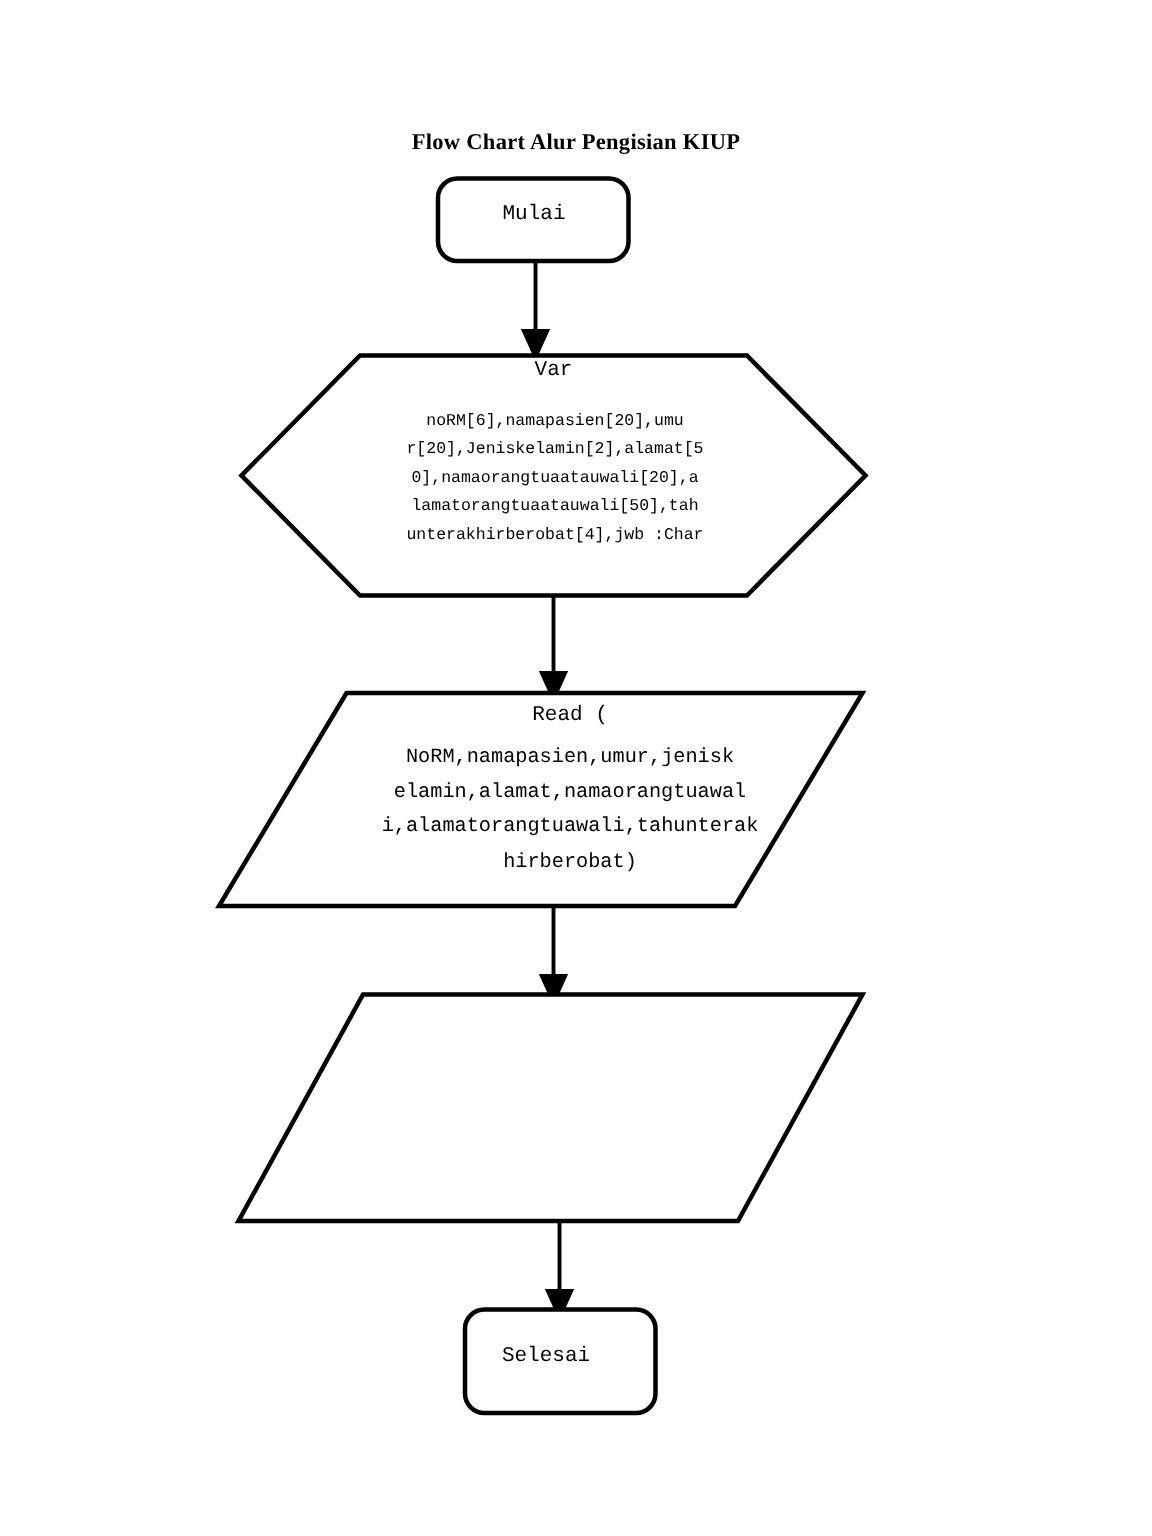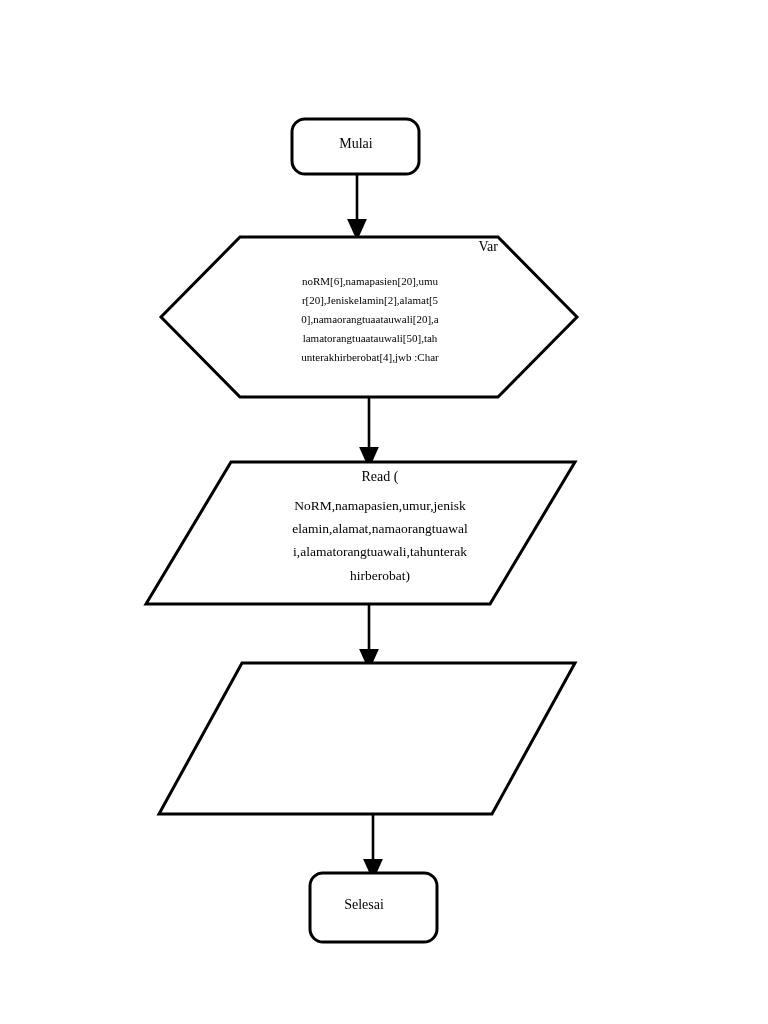--- a/index.html
+++ b/index.html
@@ -44,21 +44,21 @@
     width: 768px;
     height: 1024px;
     pointer-events: none;
   }
   #shape-layer .hit { pointer-events: auto; }
 
   
   .node-text {
     position: absolute;
     text-align: center;
-    font-family: Liberation Serif, serif;
+    font-family: Liberation Mono, monospace;
     font-size: 13.5px;
     line-height: 1.0;
     color: #000;
     white-space: pre-line;
   }
 
   .terminator-text {
     font-size: 14px;
     line-height: 1.1;
   }
@@ -73,21 +73,20 @@
     left: 310px;
     top: 897px;
     width: 108px;
   }
 
   #var-header-text {
     left: 240px;
     top: 240px;
     width: 258px;
     font-size: 14px;
-    text-align: right;
   }
 
   #var-body-text {
     left: 248px;
     top: 272px;
     width: 244px;
     font-size: 11px;
     line-height: 1.72;
   }
 
@@ -112,20 +111,21 @@
     width: 280px;
     font-size: 14px;
     line-height: 1.67;
   }
 </style>
 </head>
 <body>
 
 <div id="flowchart-canvas">
 
+  <div class="chart-title">Flow Chart Alur Pengisian KIUP</div>
 
   <svg id="shape-layer" viewBox="0 0 768 1024" xmlns="http://www.w3.org/2000/svg">
 
     <defs>
       <marker id="arrowhead" markerWidth="10" markerHeight="10" refX="4.2" refY="5" orient="auto" markerUnits="strokeWidth">
         <path d="M 0 1.2 L 8.4 5 L 0 8.8 z" fill="#000000"></path>
       </marker>
     </defs>
 
     <rect class="hit" x="292" y="119" width="127" height="55" rx="13" ry="13" fill="#ffffff" stroke="#000000" stroke-width="3"></rect>

